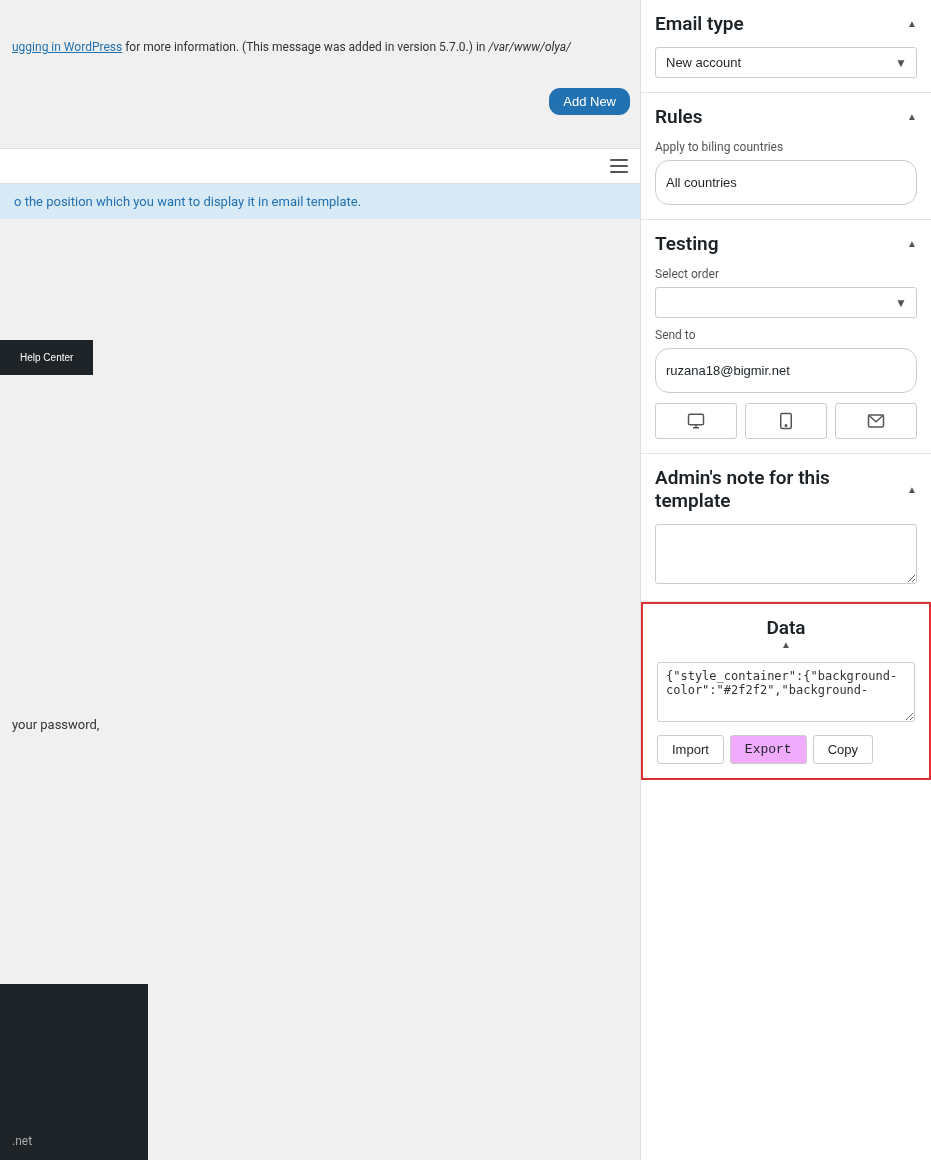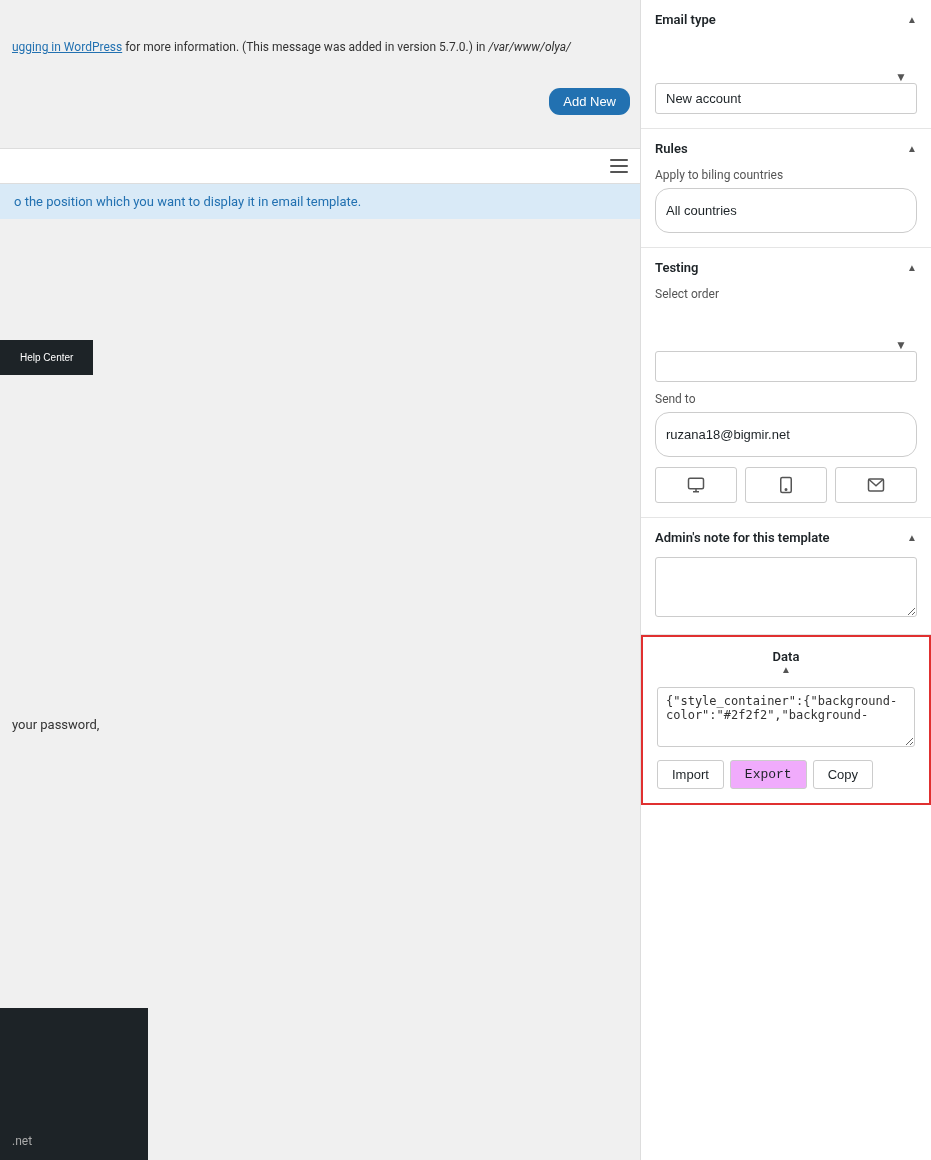--- a/index.html
+++ b/index.html
@@ -116,21 +116,21 @@
       font-size: 13px;
       color: #333;
       padding: 8px 12px;
     }
 
     .bottom-black-bar {
       position: absolute;
       bottom: 0;
       left: 0;
       width: 148px;
-      height: 152px;
+      height: 176px;
       background: #1d2327;
       display: flex;
       align-items: flex-end;
       padding: 12px;
     }
 
     .bottom-black-bar span {
       color: #aaa;
       font-size: 12px;
     }
@@ -154,21 +154,21 @@
     .section-header {
       display: flex;
       align-items: center;
       justify-content: space-between;
       padding: 12px 14px;
       cursor: pointer;
       background: #fff;
     }
 
     .section-title {
-      font-size: 13px;
+      font-size: 19px;
       font-weight: 600;
       color: #1d2327;
     }
 
     .chevron-icon {
       font-size: 10px;
       color: #555;
     }
 
     .section-body {
@@ -190,21 +190,20 @@
     .select-field {
       width: 100%;
       padding: 7px 30px 7px 10px;
       border: 1px solid #ccc;
       border-radius: 3px;
       font-size: 13px;
       appearance: none;
       background: #fff;
       color: #1d2327;
       cursor: pointer;
-      margin-top: 44px;
     }
 
     .select-arrow {
       position: absolute;
       right: 10px;
       top: 50%;
       transform: translateY(-50%);
       pointer-events: none;
       font-size: 12px;
       color: #555;

